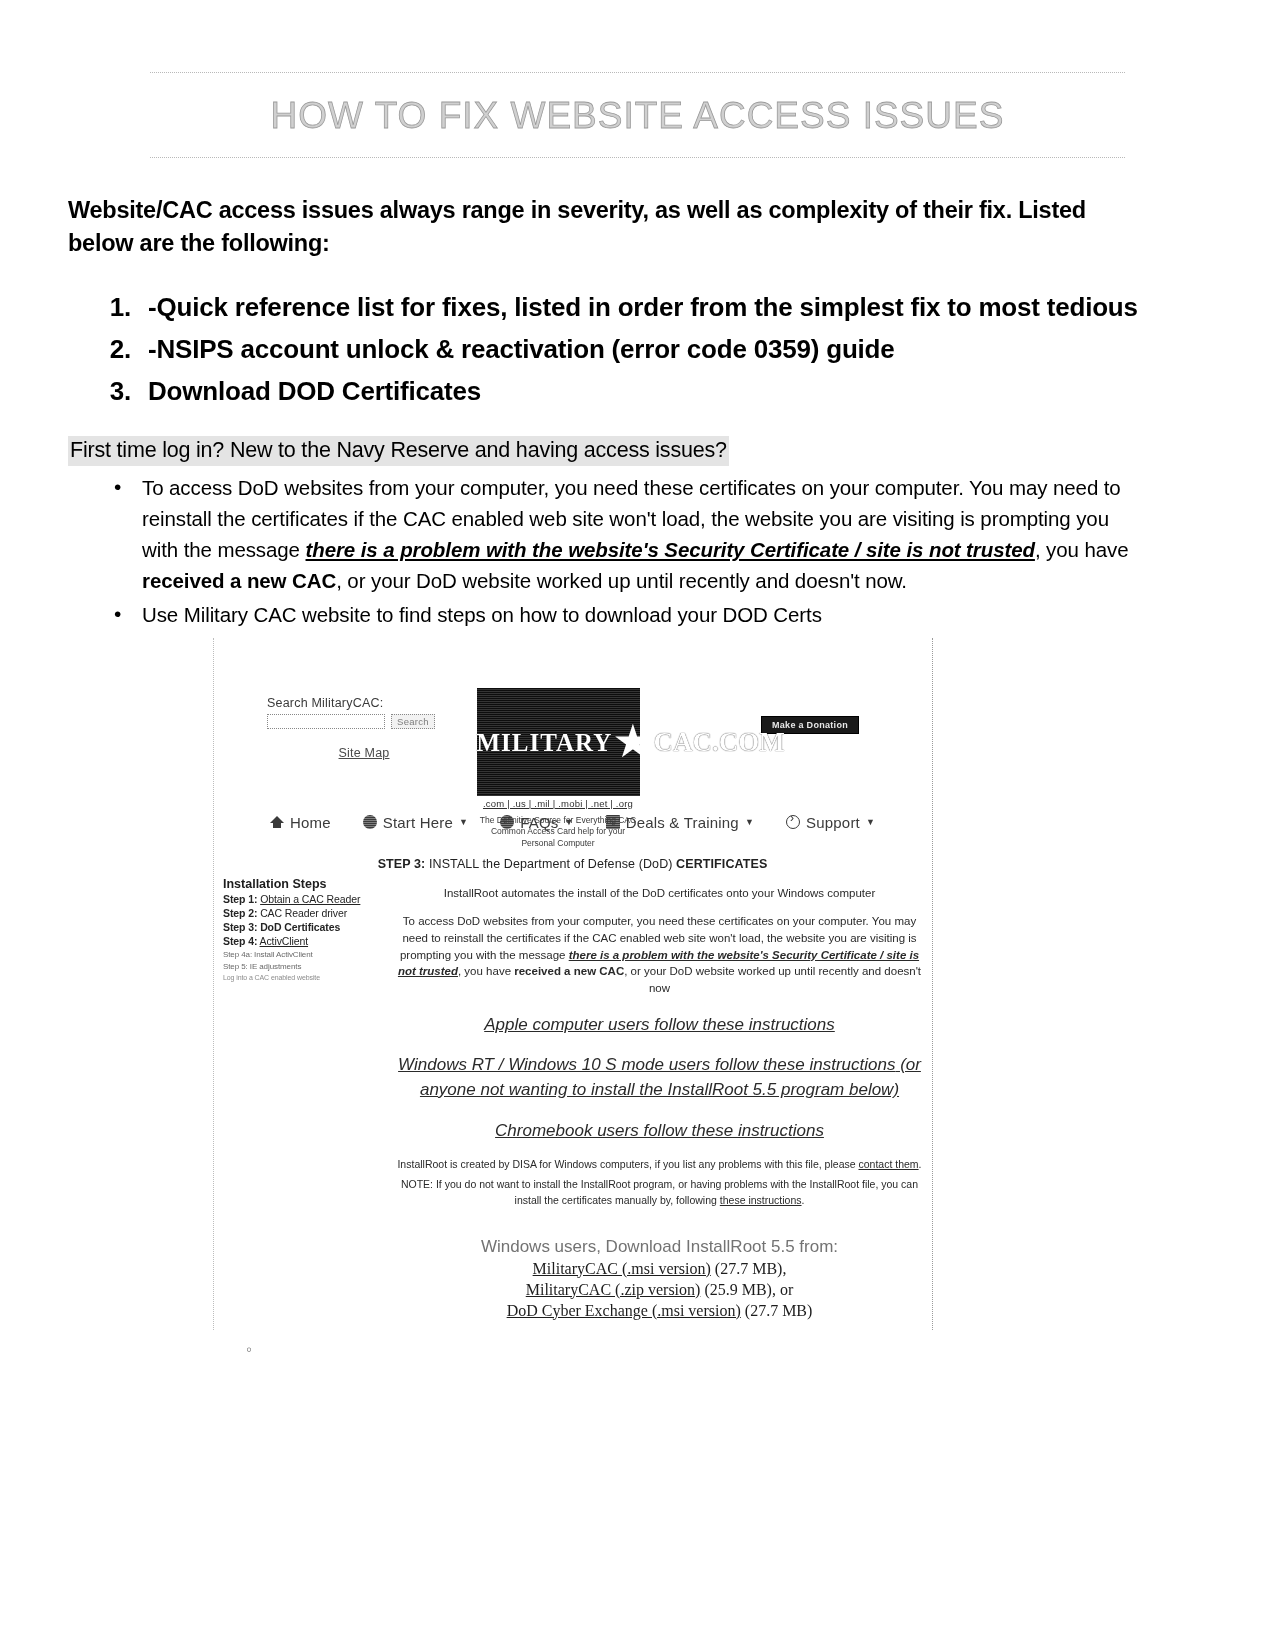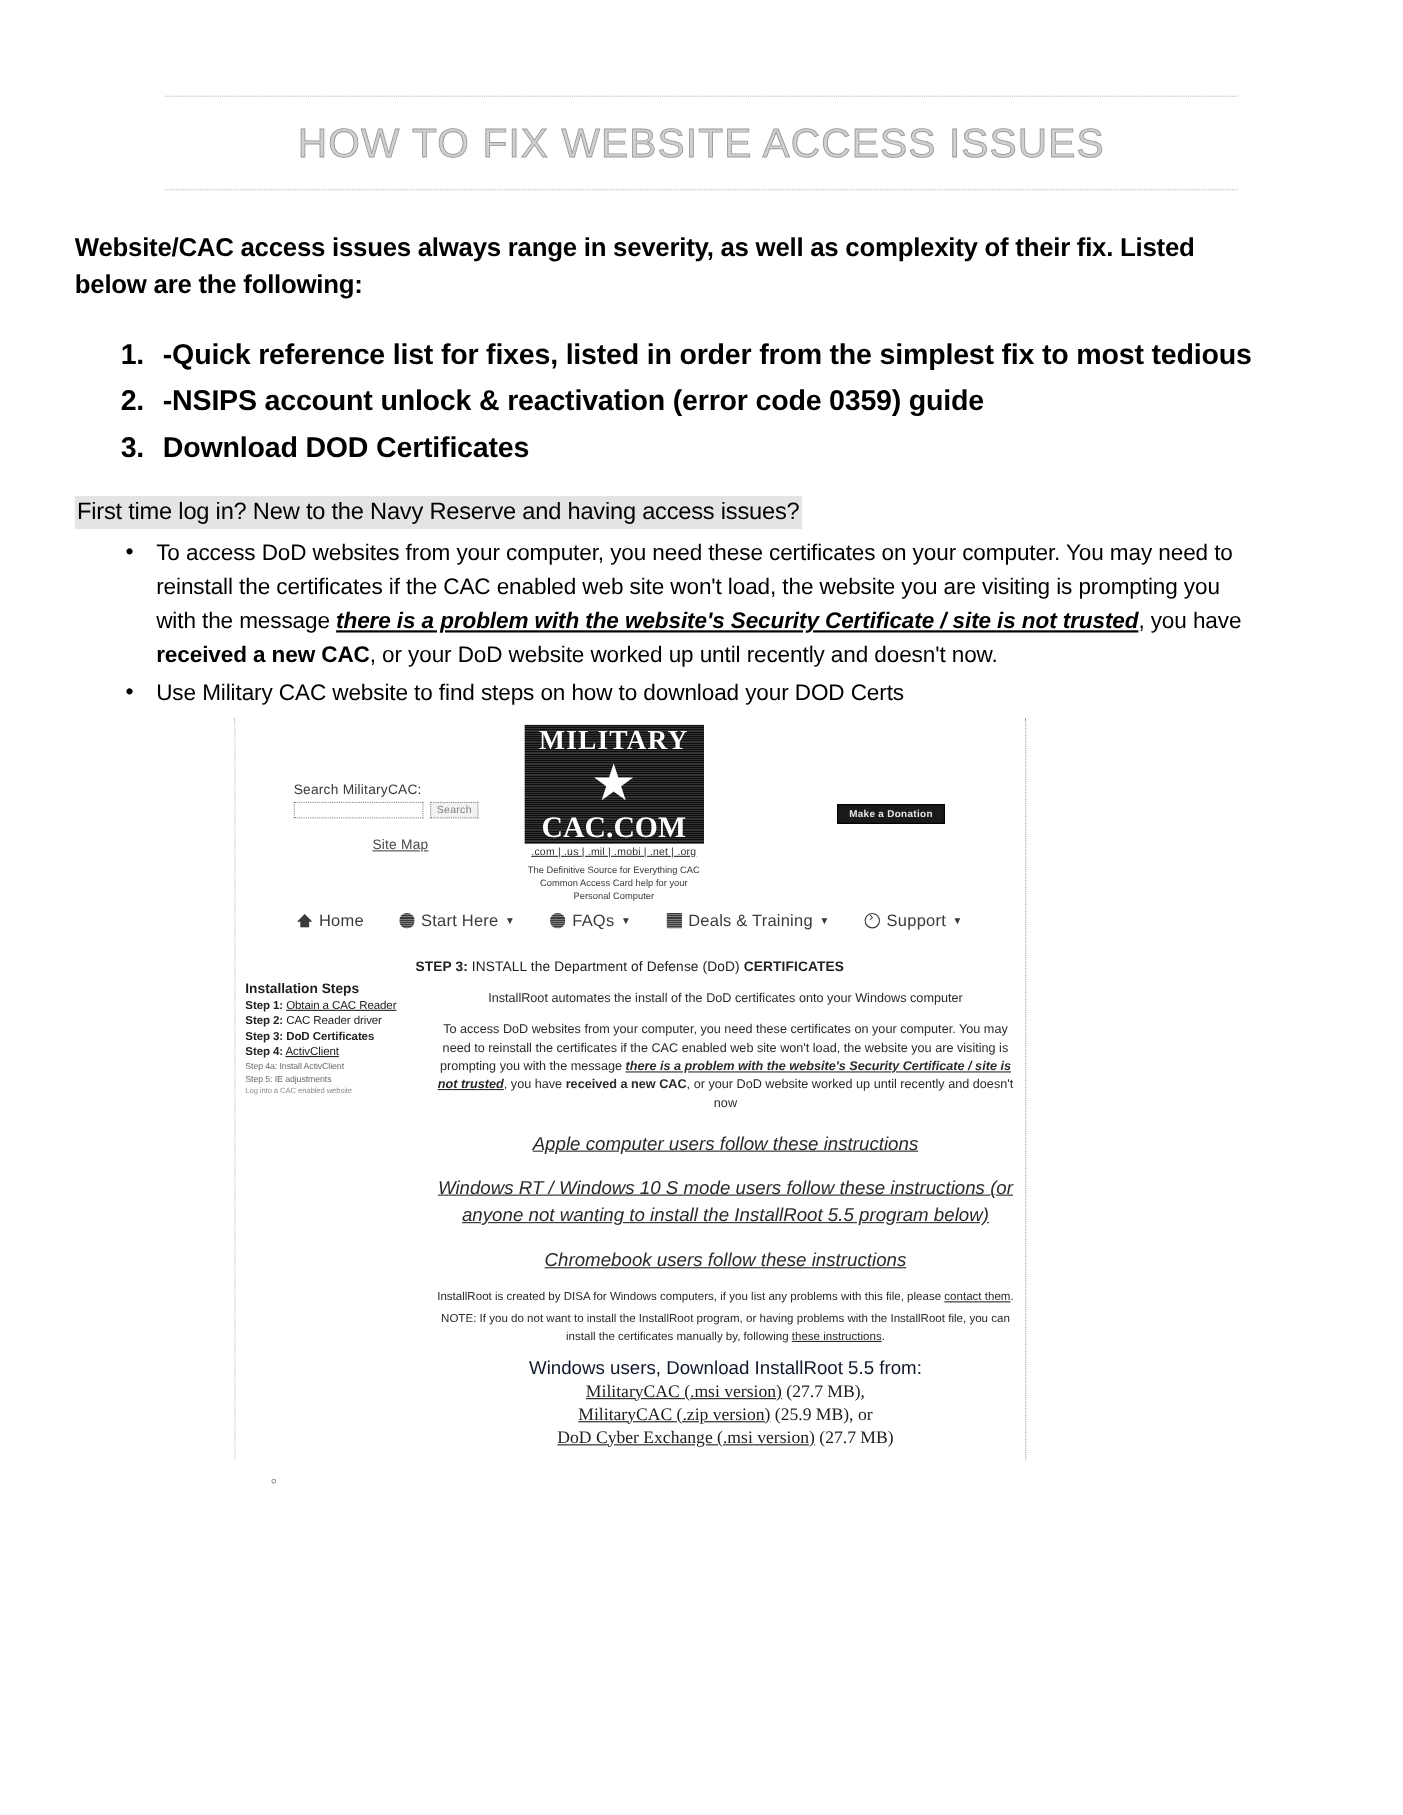--- a/index.html
+++ b/index.html
@@ -9,21 +9,21 @@
     background:#ffffff;
     font-family:"Liberation Sans", sans-serif;
     color:#000;
     position:relative;
     overflow:hidden;
   }
 
   .page { position:relative; width:1275px; height:1650px; padding:0; }
 
   
-  .title-block { margin:15px 150px; padding-top:72px; }
+  .title-block { margin:0 150px; padding-top:72px; }
   .rule {
     border-top:1px dotted #b9b9b9;
     height:0; width:100%;
   }
   .doc-title {
     text-align:center;
     font-size:37px;
     letter-spacing:1px;
     font-weight:400;
     color:#d0d0d0;
@@ -157,22 +157,23 @@
     margin-left:38px;
   }
 
   .logo-col { width:260px; display:flex; flex-direction:column; align-items:center; }
   .logo-box {
     width:163px; height:108px;
     background:
       repeating-linear-gradient(0deg, rgba(255,255,255,.16) 0 1px, rgba(0,0,0,0) 1px 2px),
       #0d0d0d;
     position:relative;
-    display:flex; flex-direction:column; align-items:center; justify-content:space-between;
+    display:flex; flex-direction:row; align-items:center; justify-content:space-between;
     padding:2px 0 1px 0;
+    margin-top:44px;
   }
   .logo-word {
     color:#fff; font-weight:bold;
     font-family:"Liberation Serif", serif;
     font-size:25px;
     letter-spacing:1px;
     line-height:1;
     text-shadow:0 0 1px #000;
   }
   .logo-word.bottom { font-size:27px; letter-spacing:0px; }
@@ -251,21 +252,21 @@
     font-size:17px; font-style:italic; text-decoration:underline;
     color:#2a2a2a; margin-top:16px; line-height:1.45;
   }
   .link-line.wide { text-align:center; }
   .plain-ital { font-style:italic; text-decoration:none; }
 
   .full-note { font-size:10.5px; color:#2a2a2a; line-height:1.5; margin-top:14px; text-align:center; }
   .full-note u { text-decoration:underline; }
 
   .dl-head {
-    text-align:center; font-size:17px; color:#0f172a; margin-top:10px;
+    text-align:center; font-size:17px; color:#737373; margin-top:28px;
     font-family:"Liberation Sans", sans-serif;
   }
   .dl-item {
     text-align:center; font-size:16px; color:#1d1d1d; margin-top:3px;
     font-family:"Liberation Serif", serif;
   }
   .dl-item u { text-decoration:underline; }
 
   .trailing-circle {
     margin:10px 0 0 178px; font-size:17px; color:#777;

